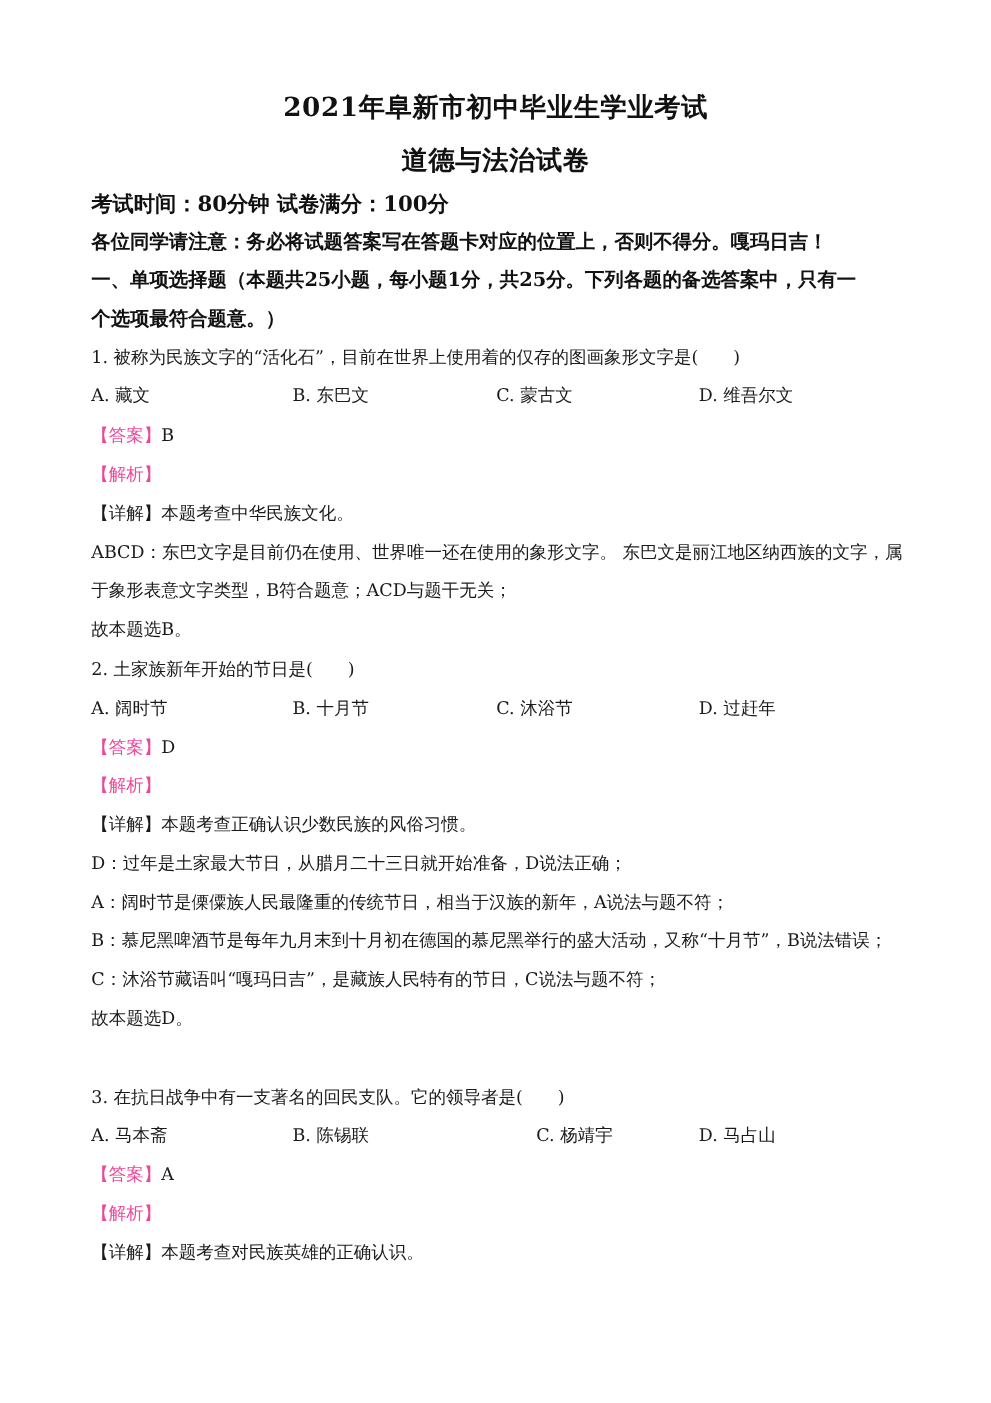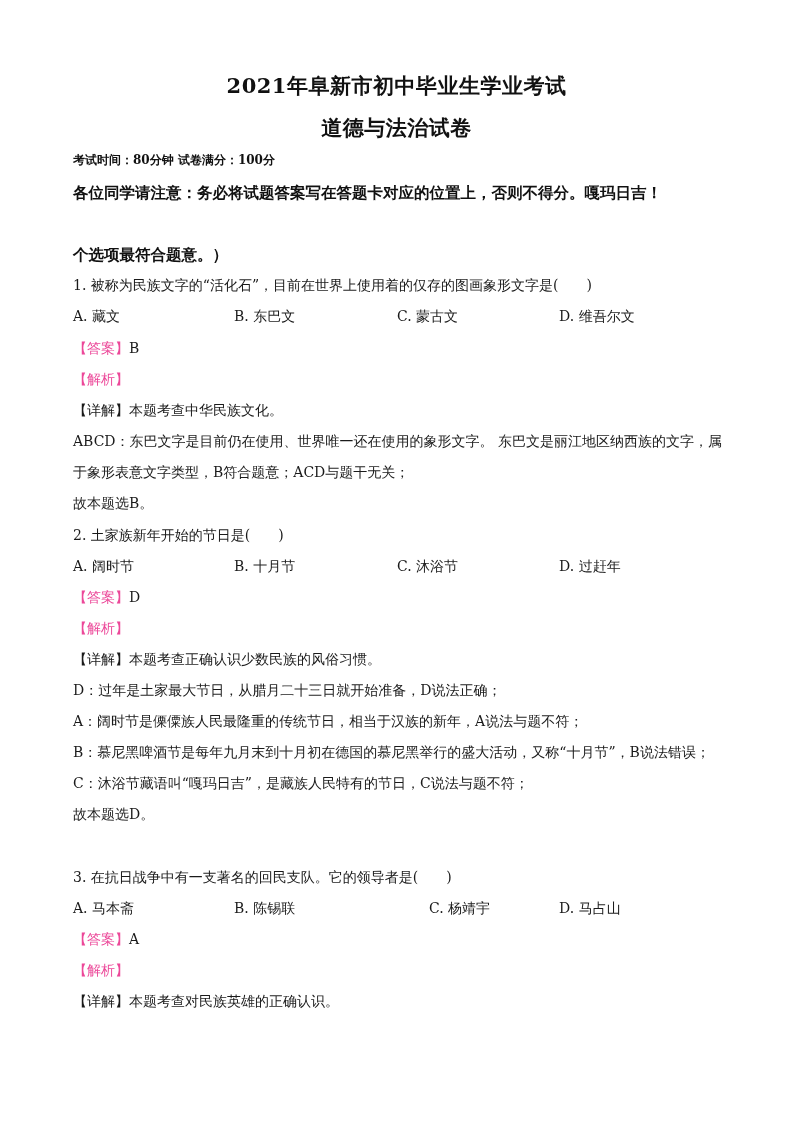--- a/index.html
+++ b/index.html
@@ -14,22 +14,23 @@
   .tag { color: #ec4899; }
   .ans { color: #1a1a1a; }
 </style>
 </head>
 <body>
 
 <div class="page">
   <div class="title" style="top:72px;">2021年阜新市初中毕业生学业考试</div>
   <div class="title" style="top:114px;">道德与法治试卷</div>
 
-  <div class="bold-line" style="top:152px;font-size:12px;">考试时间：80分钟  试卷满分：100分</div>
+  <div class="bold-line" style="top:152px;font-size:17px;">考试时间：80分钟  试卷满分：100分</div>
   <div class="bold-line" style="top:183px;">各位同学请注意：务必将试题答案写在答题卡对应的位置上，否则不得分。嘎玛日吉！</div>
+  <div class="bold-line" style="top:214px;">一、单项选择题（本题共25小题，每小题1分，共25分。下列各题的备选答案中，只有一</div>
   <div class="bold-line" style="top:245px;">个选项最符合题意。）</div>
 
   <div class="line" style="top:277px;">1. 被称为民族文字的“活化石”，目前在世界上使用着的仅存的图画象形文字是(　　)</div>
   <div class="opt" style="left:73px;top:308px;">A. 藏文</div>
   <div class="opt" style="left:234px;top:308px;">B. 东巴文</div>
   <div class="opt" style="left:397px;top:308px;">C. 蒙古文</div>
   <div class="opt" style="left:559px;top:308px;">D. 维吾尔文</div>
   <div class="line" style="top:340px;">
     <span class="tag">【答案】</span><span class="ans">B</span>
   </div>

